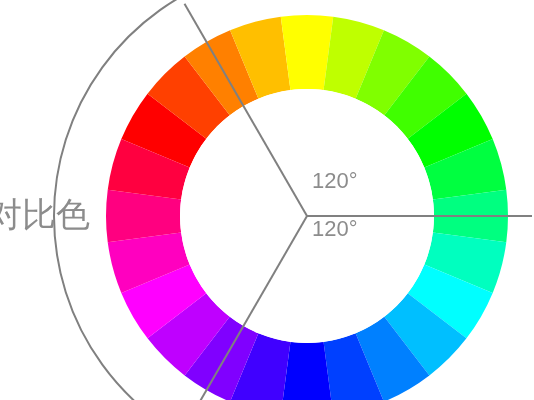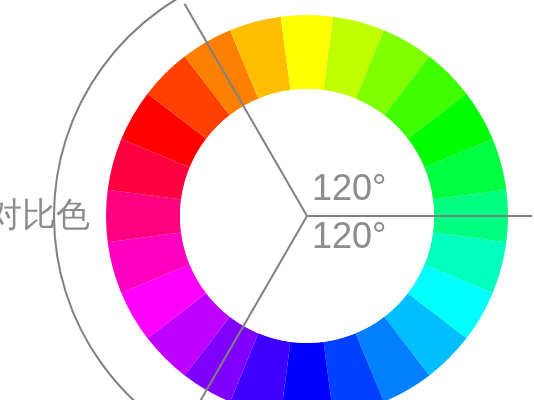--- a/index.html
+++ b/index.html
@@ -20,21 +20,21 @@
   #wheel-svg {
     position: absolute;
     left: 0;
     top: 0;
     width: 534px;
     height: 400px;
   }
   .angle-label {
     position: absolute;
     color: #8c8c8c;
-    font-size: 36px;
+    font-size: 22px;
     line-height: 1;
     letter-spacing: 0px;
     white-space: nowrap;
     font-family: "Liberation Sans", sans-serif;
   }
   #angle-label-upper { left: 312px; top: 170px; }
   #angle-label-lower { left: 312px; top: 218px; }
   #contrast-label {
     position: absolute;
     left: -12px;

